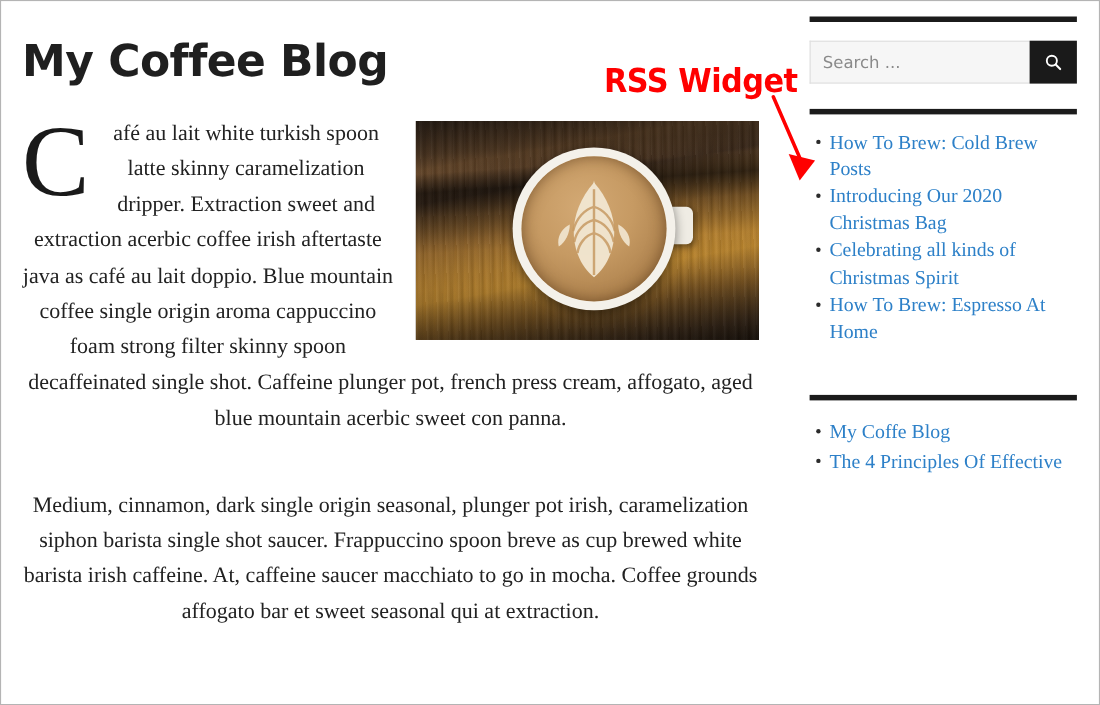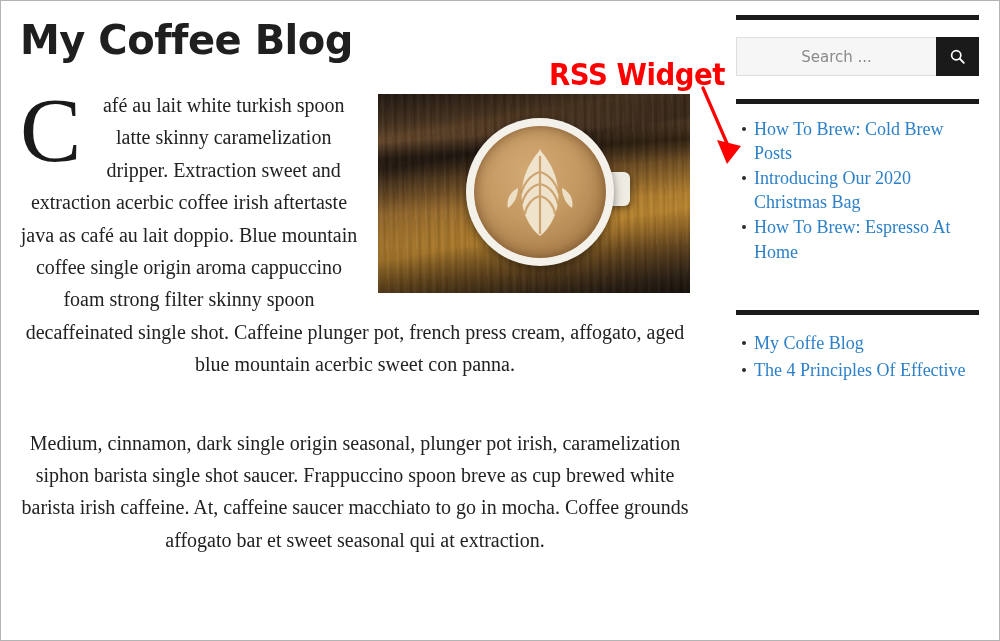--- a/index.html
+++ b/index.html
@@ -38,21 +38,21 @@
     width: 670px;
   }
 
   .site-title {
     font-family: "DejaVu Sans", sans-serif;
     font-weight: bold;
     font-size: 40px;
     line-height: 1.05;
     letter-spacing: -0.5px;
     color: #1f1f1f;
-    margin: 0 0 28px 0;
+    margin: 16px 0 28px 0;
     white-space: nowrap;
   }
 
   .featured-image {
     float: right;
     width: 312px;
     height: 199px;
     margin: 5px 0 14px 20px;
     position: relative;
     overflow: hidden;
@@ -192,21 +192,20 @@
     flex: 1 1 auto;
     background: #f6f6f6;
     border: 1px solid #dedede;
     border-right: none;
     font-family: "DejaVu Sans", sans-serif;
     font-size: 15px;
     color: #0369a1;
     padding: 0 11px;
     outline: none;
     min-width: 0;
-    text-align: center;
   }
   .search-input::placeholder { color: #8a8a8a; opacity: 1; }
   .search-submit {
     flex: 0 0 43px;
     width: 43px;
     background: #1a1a1a;
     border: none;
     cursor: pointer;
     display: flex;
     align-items: center;
@@ -339,20 +338,21 @@
             </button>
           </form>
         </div>
       </div>
 
       <div class="widget rss-widget">
         <div class="rule"></div>
         <ul class="link-list">
           <li><a href="#">How To Brew: Cold Brew Posts</a></li>
           <li><a href="#">Introducing Our 2020 Christmas Bag</a></li>
+          <li><a href="#">Celebrating all kinds of Christmas Spirit</a></li>
           <li><a href="#">How To Brew: Espresso At Home</a></li>
         </ul>
       </div>
 
       <div class="widget recent-widget">
         <div class="rule"></div>
         <ul class="link-list">
           <li><a href="#">My Coffe Blog</a></li>
           <li><a href="#">The 4 Principles Of Effective</a></li>
         </ul>

